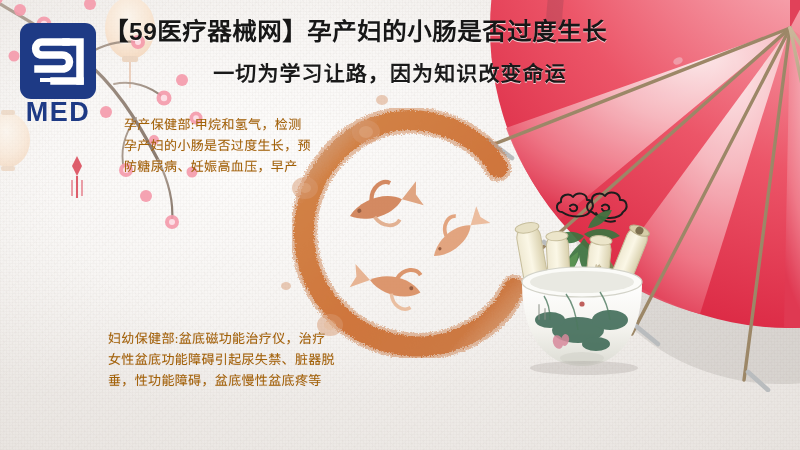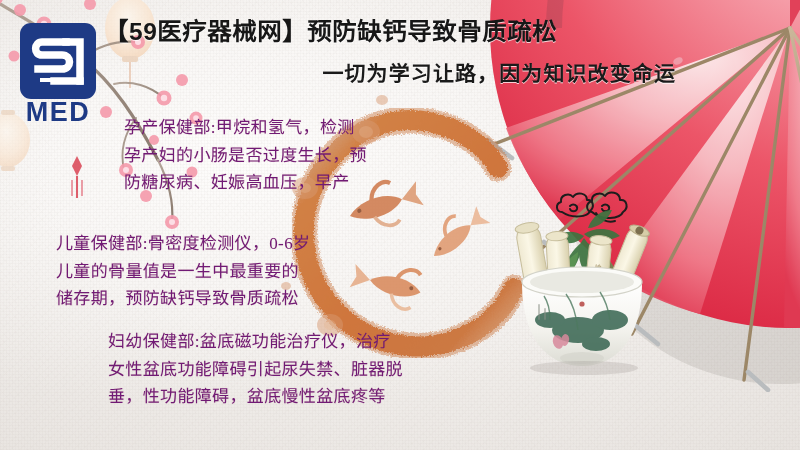--- a/index.html
+++ b/index.html
@@ -86,31 +86,31 @@
     text-shadow: 0 1px 0 rgba(255,255,255,.75);
   }
   .subtitle-line {
     margin-top: 11px;
     font-size: 21px;
     font-weight: 700;
     color: #1a1a1a;
     letter-spacing: 1.1px;
     line-height: 1.34;
     white-space: nowrap;
-    text-align: right;
+    text-align: center;
     padding-right: 8px;
     text-shadow: 0 1px 0 rgba(255,255,255,.75);
   }
 
   
   .note {
     position: absolute;
-    color: #701a75;
+    color: #a16207;
     font-family: "Liberation Serif", "DejaVu Serif", serif;
-    font-size: 17px;
+    font-size: 13px;
     line-height: 1.62;
     letter-spacing: .35px;
     white-space: pre-line;
     text-shadow: 0 0 1px rgba(178,74,60,.22);
   }
   #note-maternity { left: 124px; top: 114px; }
   #note-child     { left: 56px;  top: 230px; }
   #note-women     { left: 108px; top: 328px; }
 
   
@@ -495,29 +495,26 @@
         <path d="M36 58 L62 58"></path>
       </g>
       <g fill="none" stroke="#ffffff" stroke-width="4">
         <path d="M22 57 L52 57"></path>
       </g>
       <text x="40" y="98" text-anchor="middle" font-size="27" font-weight="700" fill="#1e3a85" font-family="'Liberation Sans',sans-serif" letter-spacing="1.5">MED</text>
     </svg>
   </div>
 
   <div id="header-text">
-    <div class="title-line">【59医疗器械网】预防缺钙导致骨质疏松</div>
+    <div class="title-line">【59医疗器械网】孕产妇的小肠是否过度生长</div>
     <div class="subtitle-line">一切为学习让路，因为知识改变命运</div>
   </div>
 
   <div class="note" id="note-maternity">孕产保健部:甲烷和氢气，检测
 孕产妇的小肠是否过度生长，预
 防糖尿病、妊娠高血压，早产</div>
 
-  <div class="note" id="note-child">儿童保健部:骨密度检测仪，0-6岁
-儿童的骨量值是一生中最重要的
-储存期，预防缺钙导致骨质疏松</div>
 
   <div class="note" id="note-women">妇幼保健部:盆底磁功能治疗仪，治疗
 女性盆底功能障碍引起尿失禁、脏器脱
 垂，性功能障碍，盆底慢性盆底疼等</div>
 
 </div>
 
 </body></html>

